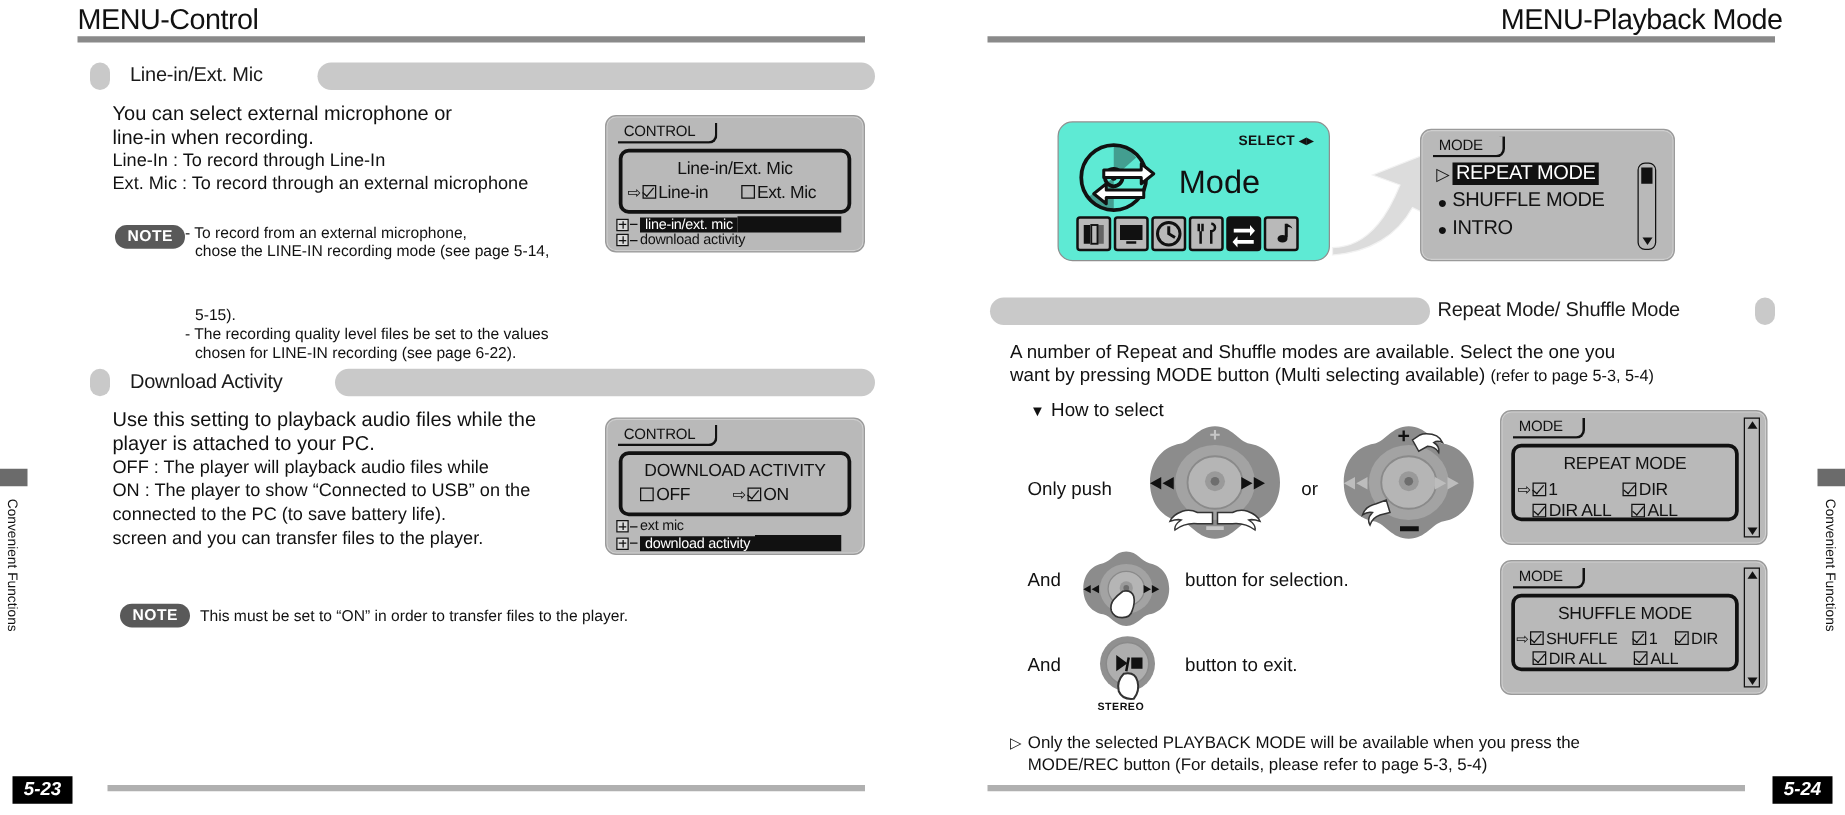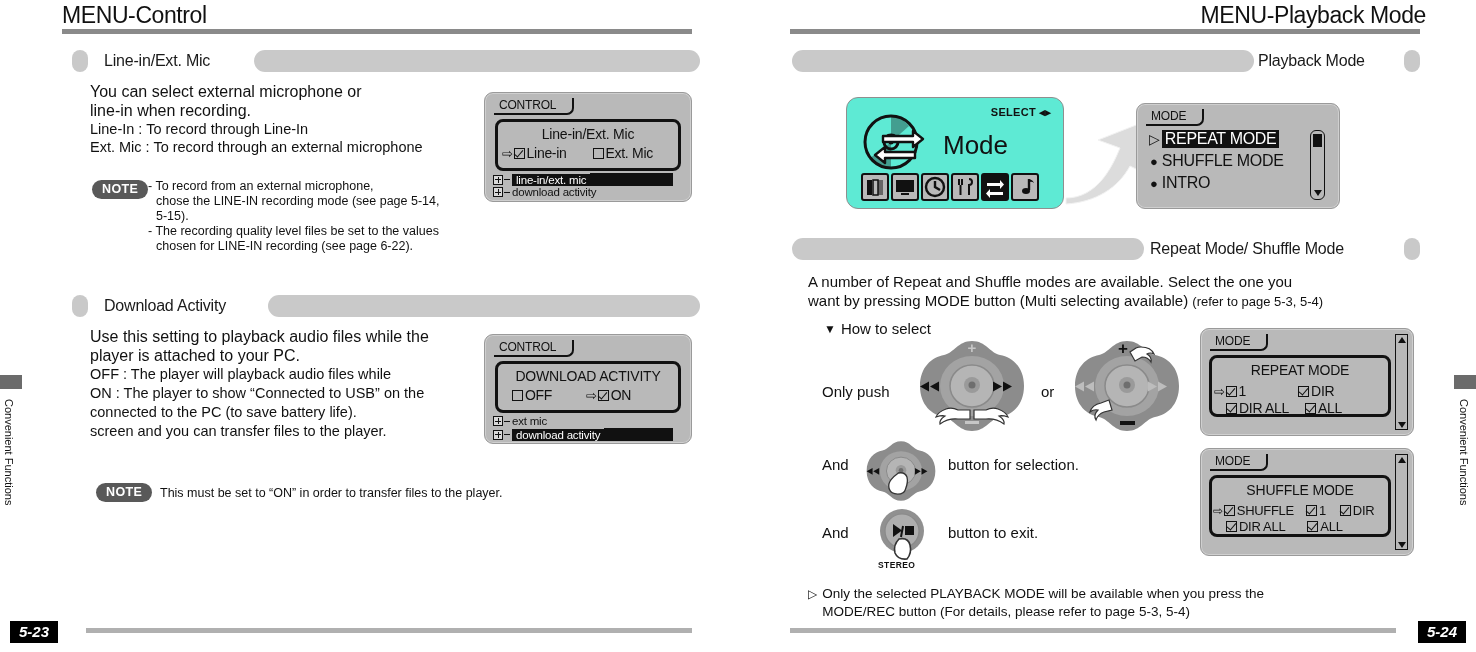--- a/index.html
+++ b/index.html
@@ -221,21 +221,21 @@
       <div class="big">You can select external microphone or</div>
       <div class="big">line-in when recording.</div>
       <div>Line-In : To record through Line-In</div>
       <div>Ext. Mic : To record through an external microphone</div>
     </div>
 
     <div class="note-pill" style="left:92px; top:180px;">NOTE</div>
     <div class="body-txt small" style="left:148px; top:179px; width:340px;">
       <div>- To record from an external microphone,</div>
       <div style="padding-left:8px;">chose the LINE-IN recording mode (see page 5-14,</div>
-      <div style="padding-left:8px;">5-15).</div>
+      <div style="padding-left:8px;margin-top:36px;">5-15).</div>
       <div>- The recording quality level files be set to the values</div>
       <div style="padding-left:8px;">chosen for LINE-IN recording (see page 6-22).</div>
     </div>
 
     <div class="lcd" style="left:484px; top:92px; width:208px; height:110px;">
       <div class="tabword">CONTROL</div>
       <div class="win" style="left:10px; top:26px; width:186px; height:52px;">
         <div class="wtitle">Line-in/Ext. Mic</div>
         <div class="wrow">
           <span class="arrowr">⇨</span>
@@ -312,25 +312,20 @@
   <div class="page right">
 
     <div class="sidetab right">
       <div class="bar"></div>
       <div class="vtext">Convenient Functions</div>
     </div>
 
     <div class="runhead r">MENU-Playback Mode</div>
     <div class="headrule r" style="left:52px; width:630px;"></div>
 
-    <div class="sechead" style="left:54px; top:50px; width:628px;">
-      <div class="slab" style="left:0px; width:462px;"></div>
-      <div class="knob" style="left:612px;"></div>
-      <div class="title" style="left:466px;">Playback Mode</div>
-    </div>
 
     <div class="modescreen" style="left:108px; top:97px; width:218px; height:112px;">
       <div class="select">
         <span>SELECT</span>
         <span>◂▸</span>
       </div>
 
       <svg style="position:absolute;left:10px;top:16px;" width="86" height="66" viewBox="0 0 86 66">
         <circle cx="34" cy="28" r="26" fill="none" stroke="#111" stroke-width="3"></circle>
         <path d="M34 2 A26 26 0 0 1 52 12 L34 28 Z" fill="#111" opacity="0.35"></path>

